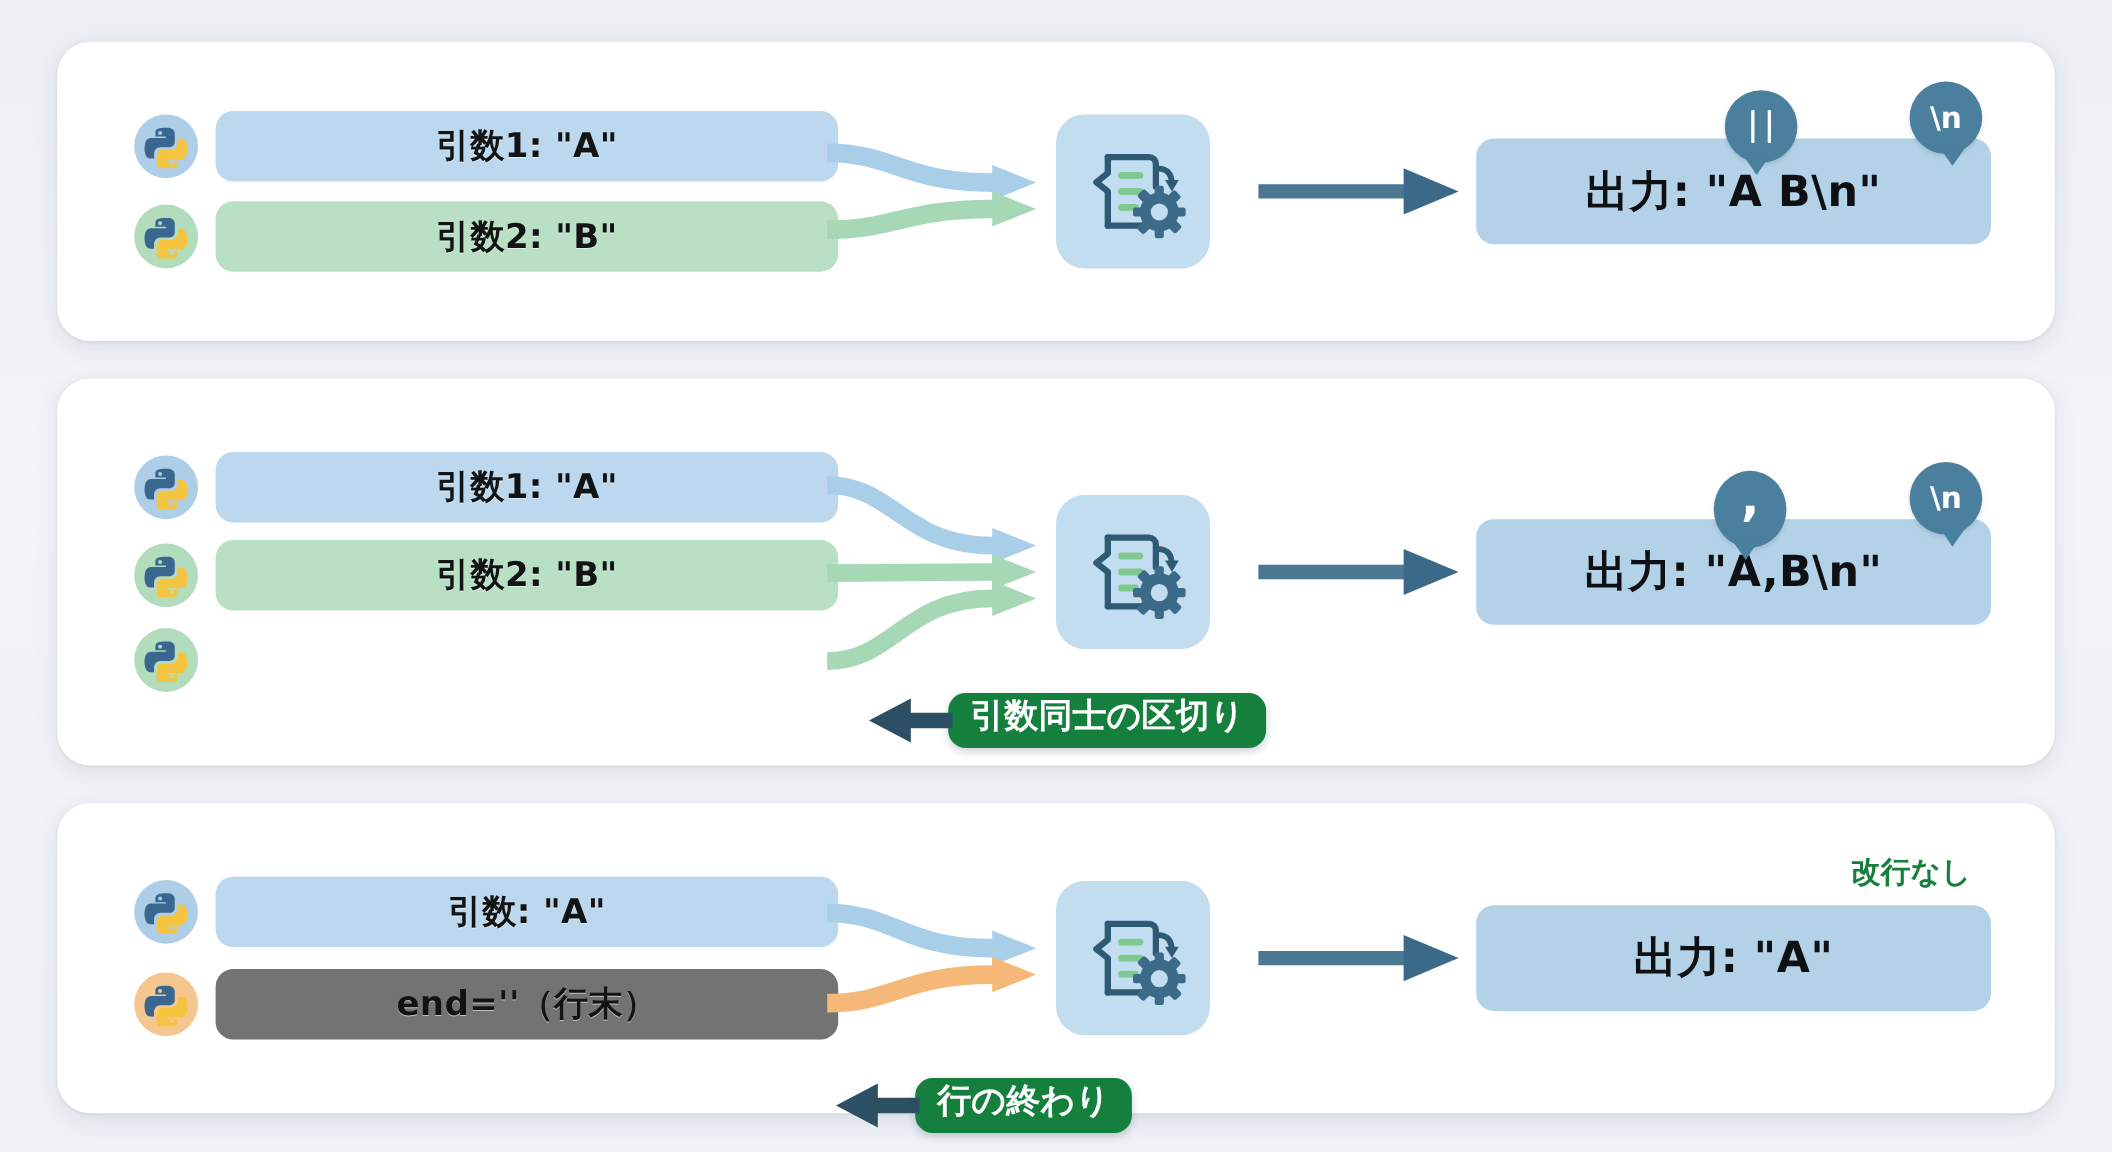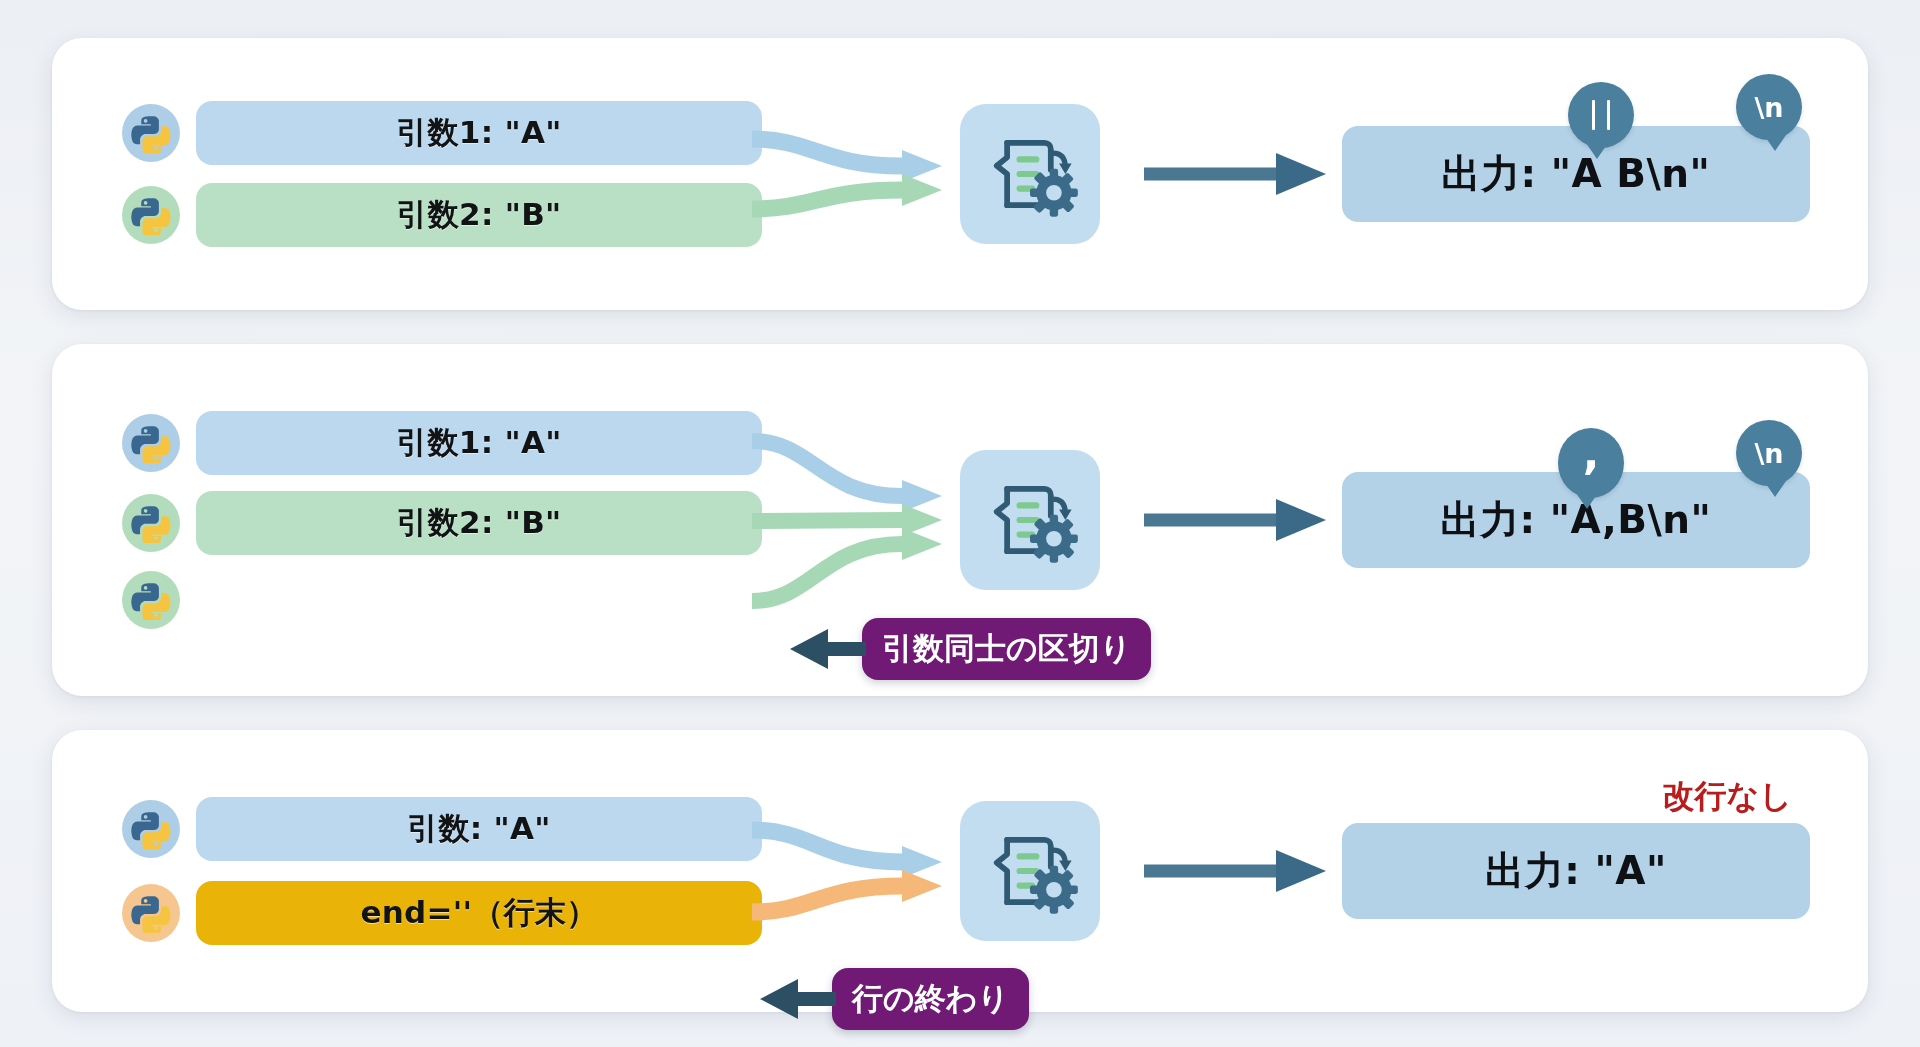--- a/index.html
+++ b/index.html
@@ -92,21 +92,21 @@
     font-size: 31px;
     letter-spacing: 0.3px;
     color: #111315;
     text-shadow: 0 1px 0 rgba(255,255,255,0.55);
     box-sizing: border-box;
     padding: 0 16px;
     white-space: nowrap;
   }
   .pill.blue   { background: #bcd8ee; }
   .pill.green  { background: #b9e0c4; }
-  .pill.orange { background: #eab308; }
+  .pill.orange { background: #737373; }
 
   
   .connectors {
     position: absolute;
     left: 700px;
     top: 0;
     width: 230px;
     bottom: 0;
     pointer-events: none;
   }
@@ -205,36 +205,36 @@
   .bubble-space { top: -44px; right: 176px; }
   .bubble-nl    { top: -52px; right: 8px; font-size: 27px; }
   .bubble-comma { top: -44px; right: 186px; font-size: 44px; align-items: flex-start; padding-top: 4px;}
   .bubble-nl2   { top: -52px; right: 8px; font-size: 27px; }
 
   
   .note-label {
     position: absolute;
     top: -48px;
     right: 18px;
-    font-size: 32px;
+    font-size: 27px;
     font-weight: 700;
-    color: #b91c1c;
+    color: #15803d;
     white-space: nowrap;
     text-shadow: 0 0 6px rgba(255,255,255,0.95),
                  0 0 12px rgba(255,255,255,0.8);
     z-index: 5;
   }
 
   
   .callout {
     position: absolute;
     display: flex;
-    align-items: center;
-    height: 62px;
-    background: #701a75;
+    align-items: flex-start;
+    height: 50px;
+    background: #15803d;
     color: #ffffff;
     border-radius: 16px;
     font-weight: 700;
     font-size: 31px;
     padding: 0 20px 0 20px;
     white-space: nowrap;
     box-shadow: 0 3px 8px rgba(20,40,60,0.22);
     z-index: 6;
   }
   .callout .ptr {

